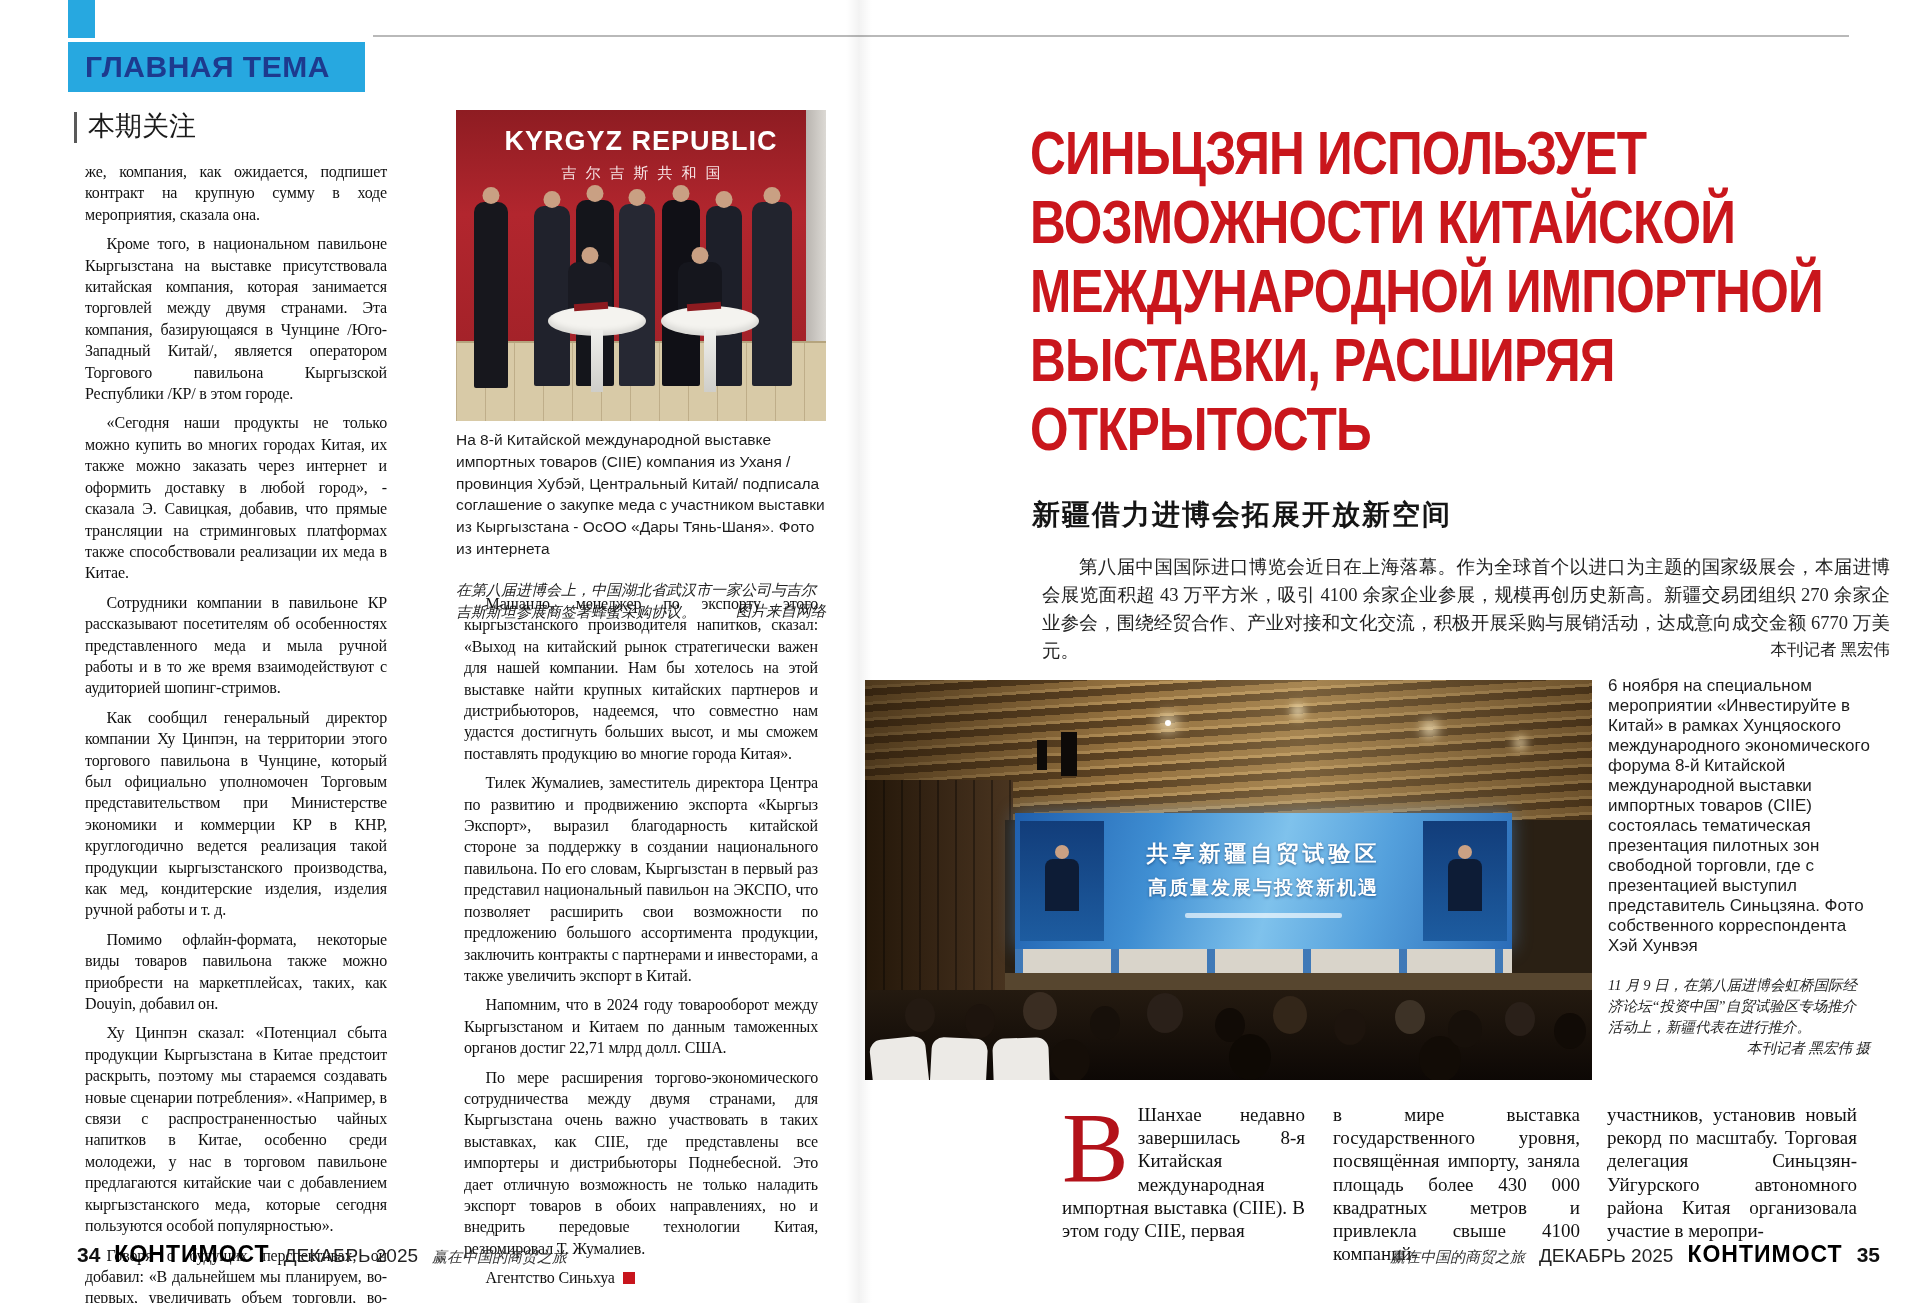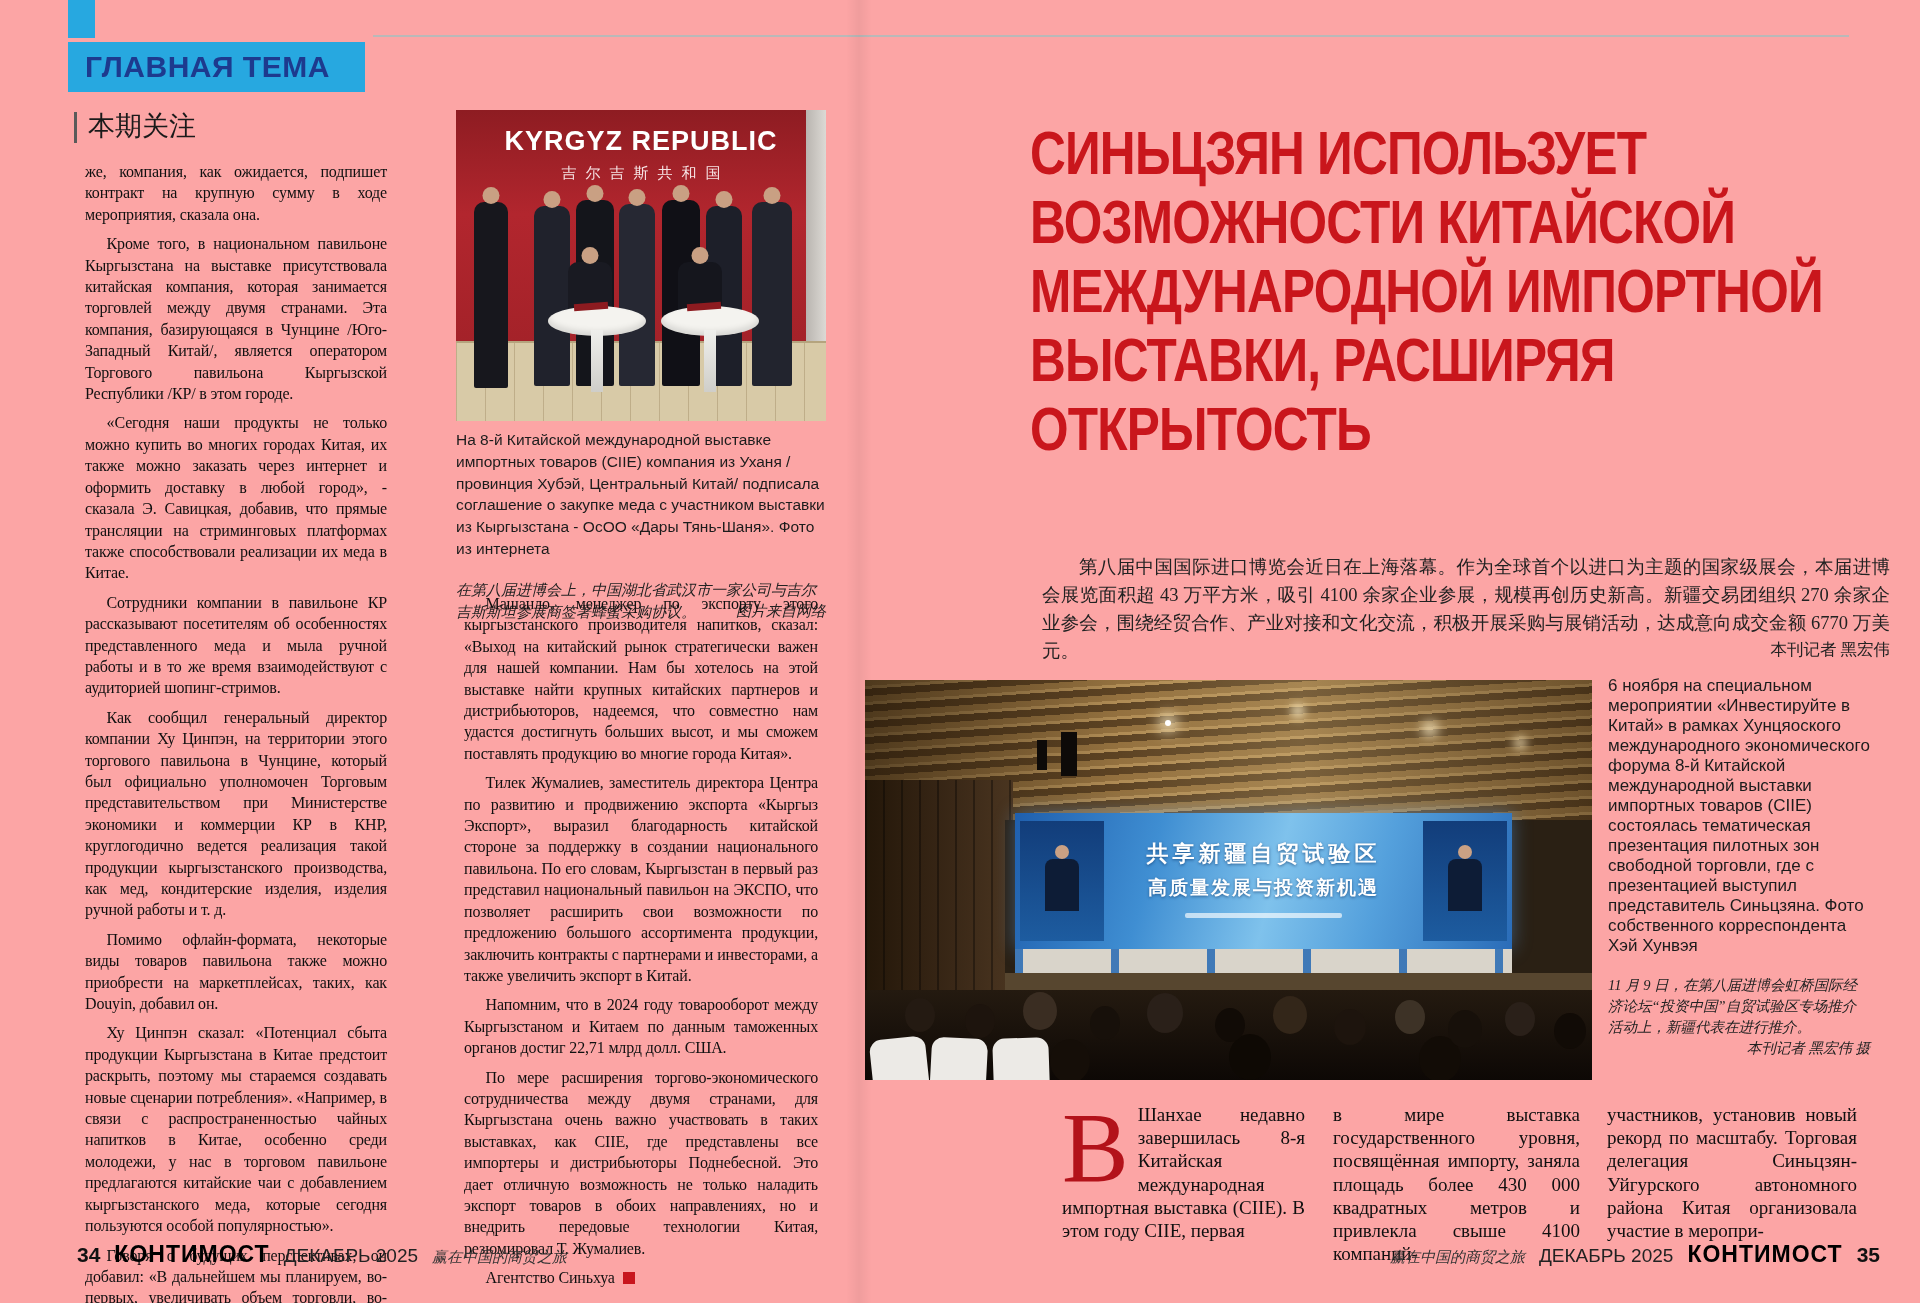--- a/index.html
+++ b/index.html
@@ -1,18 +1,18 @@
 <!DOCTYPE html>
 <html><head>
 <meta charset="utf-8">
 <style>
   * { margin:0; padding:0; box-sizing:border-box; }
   html,body { background:#e8e8e8; }
   #canvas {
-    position:relative; width:1920px; height:1303px; background:#fca5a5;
+    position:relative; width:1920px; height:1303px; background:#ffffff;
     font-family:"Liberation Serif","DejaVu Serif",serif; color:#111; overflow:hidden;
     margin:0 auto;
   }
 
   
   .corner-square { position:absolute; left:68px; top:0; width:27px; height:38px; background:#27a8e0; }
   .banner { position:absolute; left:68px; top:42px; width:297px; height:50px; background:#27a8e0;
     display:flex; align-items:center; padding-left:17px;
     font-family:"Liberation Sans",sans-serif; font-weight:bold; font-size:30px; letter-spacing:.5px; color:#1d3a8e; }
   .top-rule { position:absolute; left:373px; top:35px; width:1476px; height:2px; background:#b9b9b9; }
@@ -202,20 +202,21 @@
     <span class="f-slogan">赢在中国的商贸之旅</span>
   </div>
 
   <div class="headline">
     <div>СИНЬЦЗЯН ИСПОЛЬЗУЕТ</div>
     <div>ВОЗМОЖНОСТИ КИТАЙСКОЙ</div>
     <div>МЕЖДУНАРОДНОЙ ИМПОРТНОЙ</div>
     <div>ВЫСТАВКИ, РАСШИРЯЯ</div>
     <div>ОТКРЫТОСТЬ</div>
   </div>
+  <div class="subtitle-zh">新疆借力进博会拓展开放新空间</div>
   <div class="intro-zh">第八届中国国际进口博览会近日在上海落幕。作为全球首个以进口为主题的国家级展会，本届进博会展览面积超 43 万平方米，吸引 4100 余家企业参展，规模再创历史新高。新疆交易团组织 270 余家企业参会，围绕经贸合作、产业对接和文化交流，积极开展采购与展销活动，达成意向成交金额 6770 万美元。</div>
   <div class="byline-zh">本刊记者 黑宏伟</div>
 
   <div class="photo2">
     <div class="p2-ceiling"></div>
     <div class="p2-wall-left"></div>
     <div class="p2-backwall"></div>
     <div class="p2-screen">
       <div class="feed feed-left"></div>
       <div class="feed feed-right"></div>

